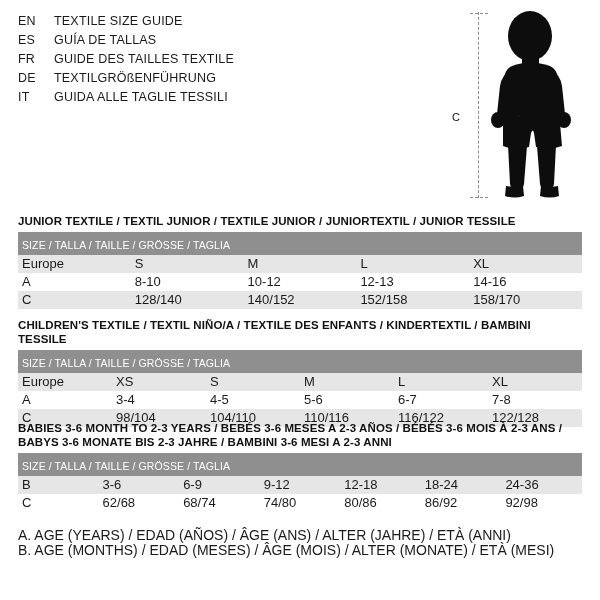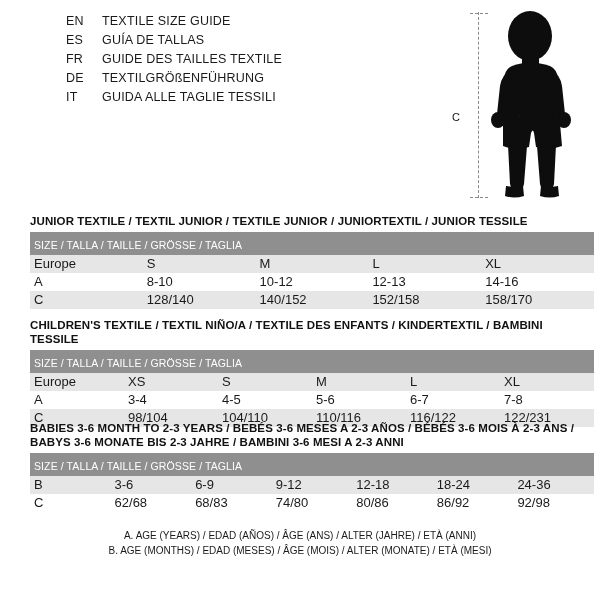--- a/index.html
+++ b/index.html
@@ -14,21 +14,20 @@
     position: relative;
     width: 600px; height: 600px;
     overflow: hidden;
   }
 
   
   .lang-block {
     position: absolute;
     top: 14px; left: 18px;
     width: 330px;
-    margin-left: 48px;
   }
   .lang-row {
     display: flex;
     align-items: baseline;
     height: 19px;
     font-size: 12.5px;
     letter-spacing: 0.2px;
   }
   .lang-code {
     width: 36px;
@@ -72,21 +71,21 @@
     border-top: 1px dashed #8a8a8a;
   }
   .figure-svg {
     position: absolute;
     left: 52px; top: 0;
   }
 
   
   .section {
     position: absolute;
-    left: 30px;
+    left: 18px;
     width: 564px;
   }
   .section-title {
     font-size: 11.5px;
     font-weight: bold;
     letter-spacing: 0.1px;
     color: #111;
     margin-bottom: 4px;
     line-height: 14px;
   }
@@ -114,25 +113,24 @@
   .col-label { width: 88px; }
 
   
   .footnotes {
     position: absolute;
     left: 18px;
     top: 528px;
     width: 564px;
   }
   .footnotes div {
-    font-size: 10px;
+    font-size: 14px;
     line-height: 15px;
     color: #1a1a1a;
     white-space: nowrap;
-    text-align: center;
   }
 </style>
 </head>
 <body>
 
 <div id="page">
 
   <div class="lang-block">
     <div class="lang-row">
       <span class="lang-code">EN</span>
@@ -243,21 +241,21 @@
         <td>5-6</td>
         <td>6-7</td>
         <td>7-8</td>
       </tr>
       <tr class="shade">
         <td class="col-label">C</td>
         <td>98/104</td>
         <td>104/110</td>
         <td>110/116</td>
         <td>116/122</td>
-        <td>122/231</td>
+        <td>122/128</td>
       </tr>
     </tbody>
       </table>
   </div>
 
   <div class="section" style="top:421px;">
     <div class="section-title">BABIES 3-6 MONTH TO 2-3 YEARS / BEBÉS 3-6 MESES A 2-3 AÑOS / BÉBÉS 3-6 MOIS À 2-3 ANS / BABYS 3-6 MONATE BIS 2-3 JAHRE / BAMBINI 3-6 MESI A 2-3 ANNI</div>
     <table class="sz">
       <tbody>
           <tr class="head">
@@ -268,21 +266,21 @@
         <td>3-6</td>
         <td>6-9</td>
         <td>9-12</td>
         <td>12-18</td>
         <td>18-24</td>
         <td>24-36</td>
       </tr>
       <tr class="plain">
         <td class="col-label">C</td>
         <td>62/68</td>
-        <td>68/83</td>
+        <td>68/74</td>
         <td>74/80</td>
         <td>80/86</td>
         <td>86/92</td>
         <td>92/98</td>
       </tr>
     </tbody>
       </table>
   </div>
 
   <div class="footnotes">

